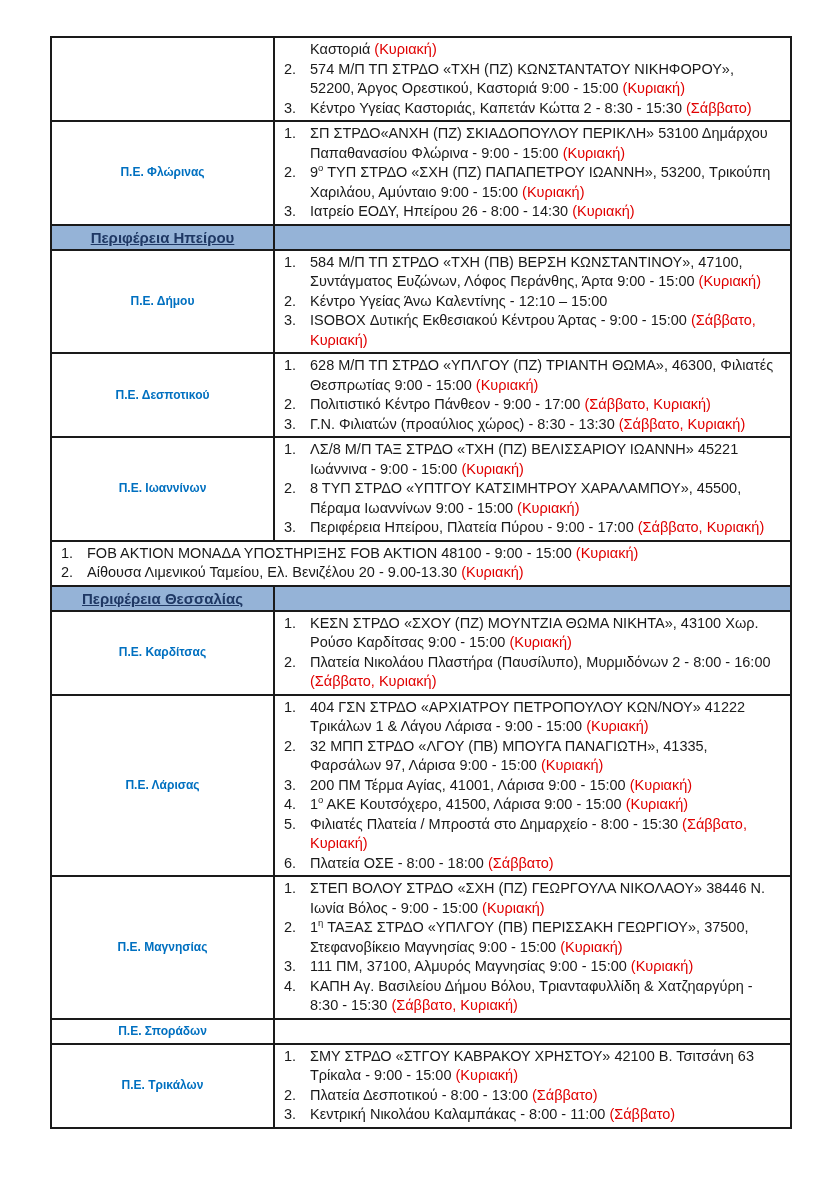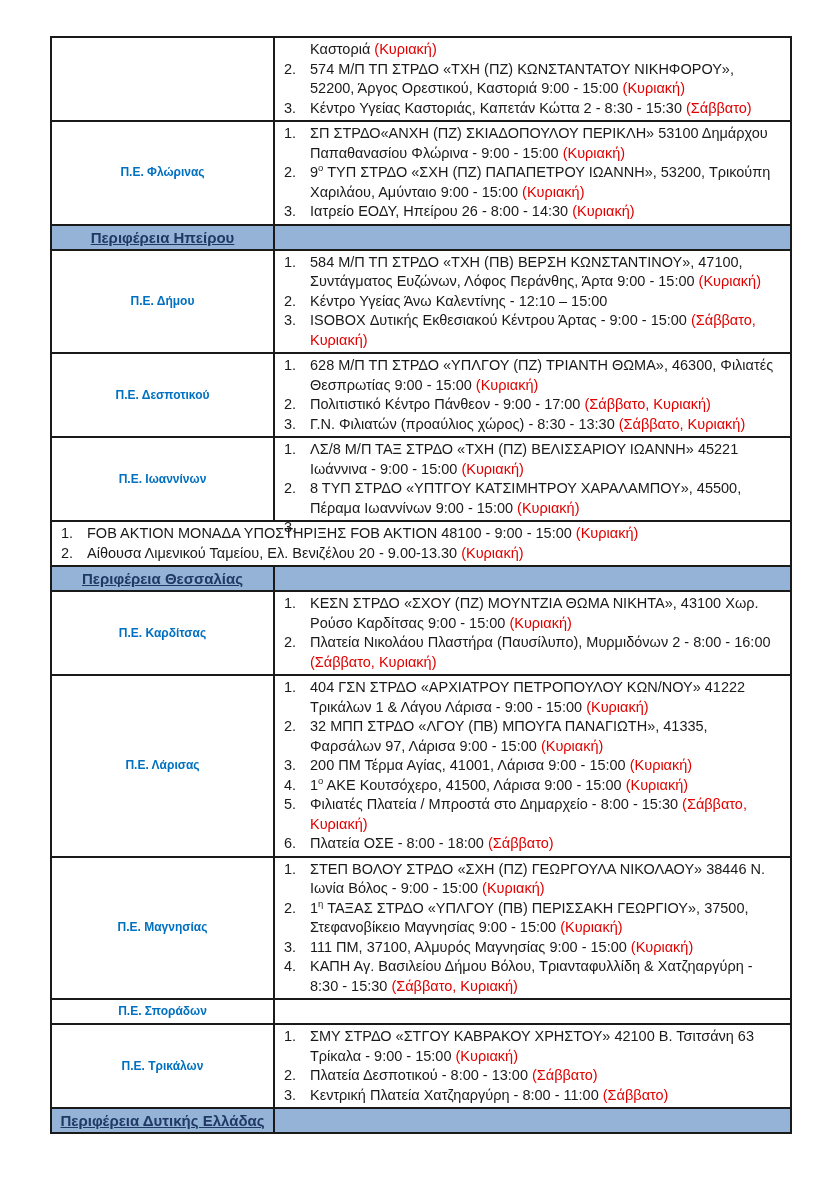--- a/index.html
+++ b/index.html
@@ -77,21 +77,21 @@
         <div class="item"><span class="num">3.</span><span class="txt"><span>Γ.Ν. Φιλιατών (προαύλιος χώρος) - </span><span class="seg-u">8:30 - 13:30</span><span> </span><span class="seg-r">(Σάββατο, Κυριακή)</span></span></div>
       </div>
     </div>
     <div class="row">
       <div class="cell-left">
         <span class="region-label">Π.Ε. Ιωαννίνων</span>
       </div>
       <div class="cell-right">
         <div class="item"><span class="num">1.</span><span class="txt"><span>ΛΣ/8 Μ/Π ΤΑΞ ΣΤΡΔΟ «ΤΧΗ (ΠΖ) ΒΕΛΙΣΣΑΡΙΟΥ ΙΩΑΝΝΗ» 45221 Ιωάννινα - </span><span class="seg-u">9:00 - 15:00 </span><span class="seg-r">(Κυριακή)</span></span></div>
         <div class="item"><span class="num">2.</span><span class="txt"><span>8 ΤΥΠ ΣΤΡΔΟ «ΥΠΤΓΟΥ ΚΑΤΣΙΜΗΤΡΟΥ ΧΑΡΑΛΑΜΠΟΥ», 45500, Πέραμα Ιωαννίνων </span><span class="seg-u">9:00 - 15:00 </span><span class="seg-r">(Κυριακή)</span></span></div>
-        <div class="item"><span class="num">3.</span></div>
+        <div class="item"><span class="num">3.</span><span class="txt"><span>Περιφέρεια Ηπείρου, Πλατεία Πύρου - </span><span class="seg-u">9:00 - 17:00</span><span> </span><span class="seg-r">(Σάββατο, Κυριακή)</span></span></div>
       </div>
     </div>
     <div class="row">
       <div class="cell-right">
         <div class="item"><span class="num">1.</span><span class="txt"><span>FOB AKTION ΜΟΝΑΔΑ ΥΠΟΣΤΗΡΙΞΗΣ FOB AKTION 48100 - </span><span class="seg-u">9:00 - 15:00</span><span> </span><span class="seg-r">(Κυριακή)</span></span></div>
         <div class="item"><span class="num">2.</span><span class="txt"><span>Αίθουσα Λιμενικού Ταμείου, Ελ. Βενιζέλου 20 - </span><span class="seg-u">9.00-13.30</span><span> </span><span class="seg-r">(Κυριακή)</span></span></div>
       </div>
     </div>
     <div class="row band">
       <div class="cell-left">
@@ -138,22 +138,16 @@
       </div>
       <div class="cell-right"></div>
     </div>
     <div class="row">
       <div class="cell-left">
         <span class="region-label">Π.Ε. Τρικάλων</span>
       </div>
       <div class="cell-right">
         <div class="item"><span class="num">1.</span><span class="txt"><span>ΣΜΥ ΣΤΡΔΟ «ΣΤΓΟΥ ΚΑΒΡΑΚΟΥ ΧΡΗΣΤΟΥ» 42100 Β. Τσιτσάνη 63 Τρίκαλα - </span><span class="seg-u">9:00 - 15:00</span><span> </span><span class="seg-r">(Κυριακή)</span></span></div>
         <div class="item"><span class="num">2.</span><span class="txt"><span>Πλατεία Δεσποτικού - </span><span class="seg-u">8:00 - 13:00</span><span> </span><span class="seg-r">(Σάββατο)</span></span></div>
-        <div class="item"><span class="num">3.</span><span class="txt"><span>Κεντρική Πλατεία Χατζηαργύρη - </span><span class="seg-u">8:00 - 11:00</span><span> </span><span class="seg-r">(Σάββατο)</span></span></div>
+        <div class="item"><span class="num">3.</span><span class="txt"><span>Κεντρική Νικολάου Καλαμπάκας - </span><span class="seg-u">8:00 - 11:00</span><span> </span><span class="seg-r">(Σάββατο)</span></span></div>
       </div>
-    </div>
-    <div class="row band">
-      <div class="cell-left">
-        <span class="band-label">Περιφέρεια Δυτικής Ελλάδας</span>
-      </div>
-      <div class="cell-right"></div>
     </div>
   </div>
 
 </body></html>

